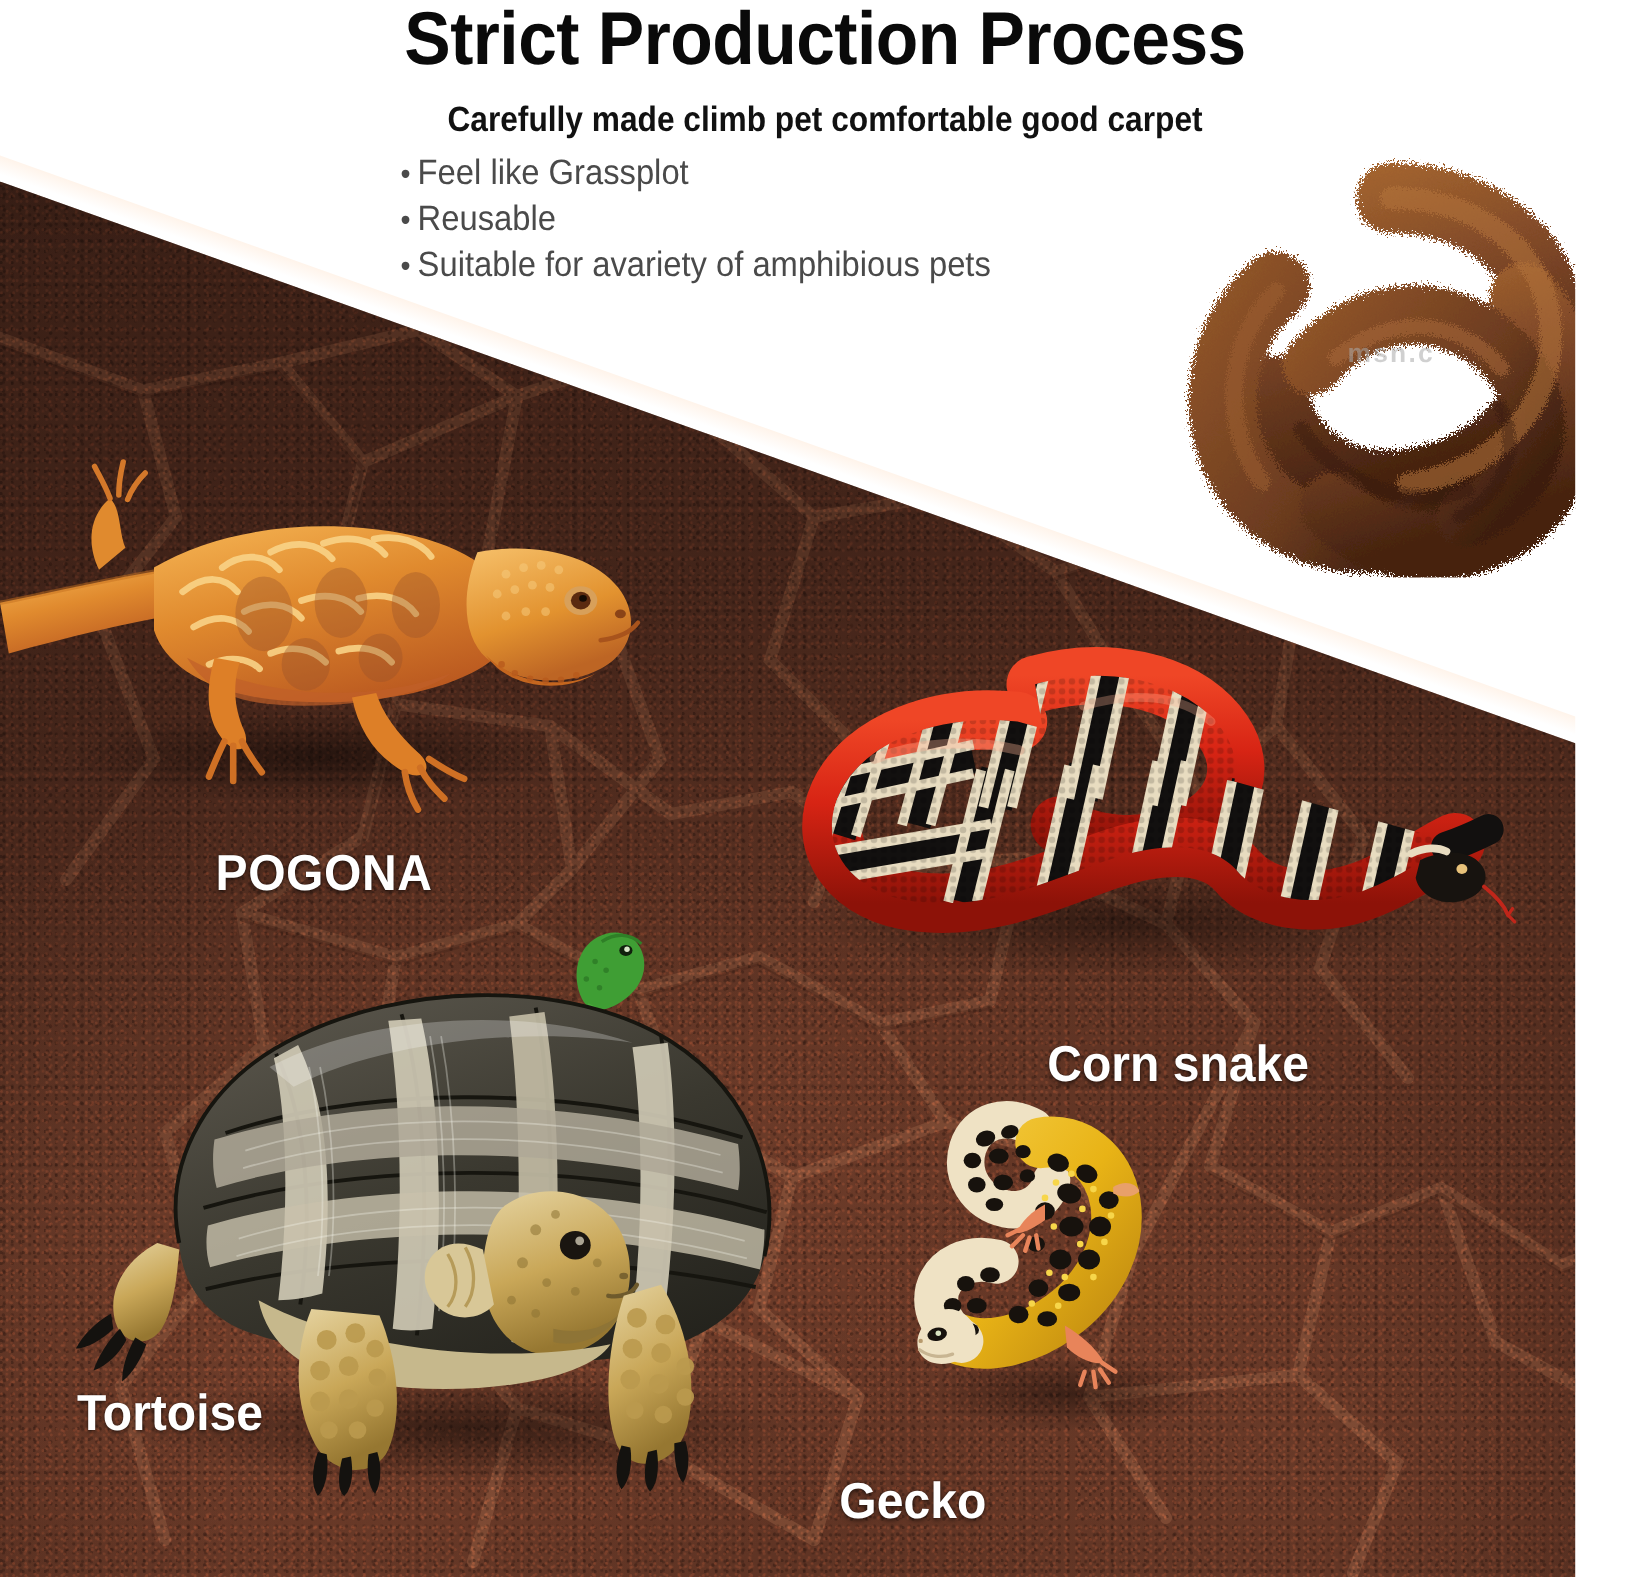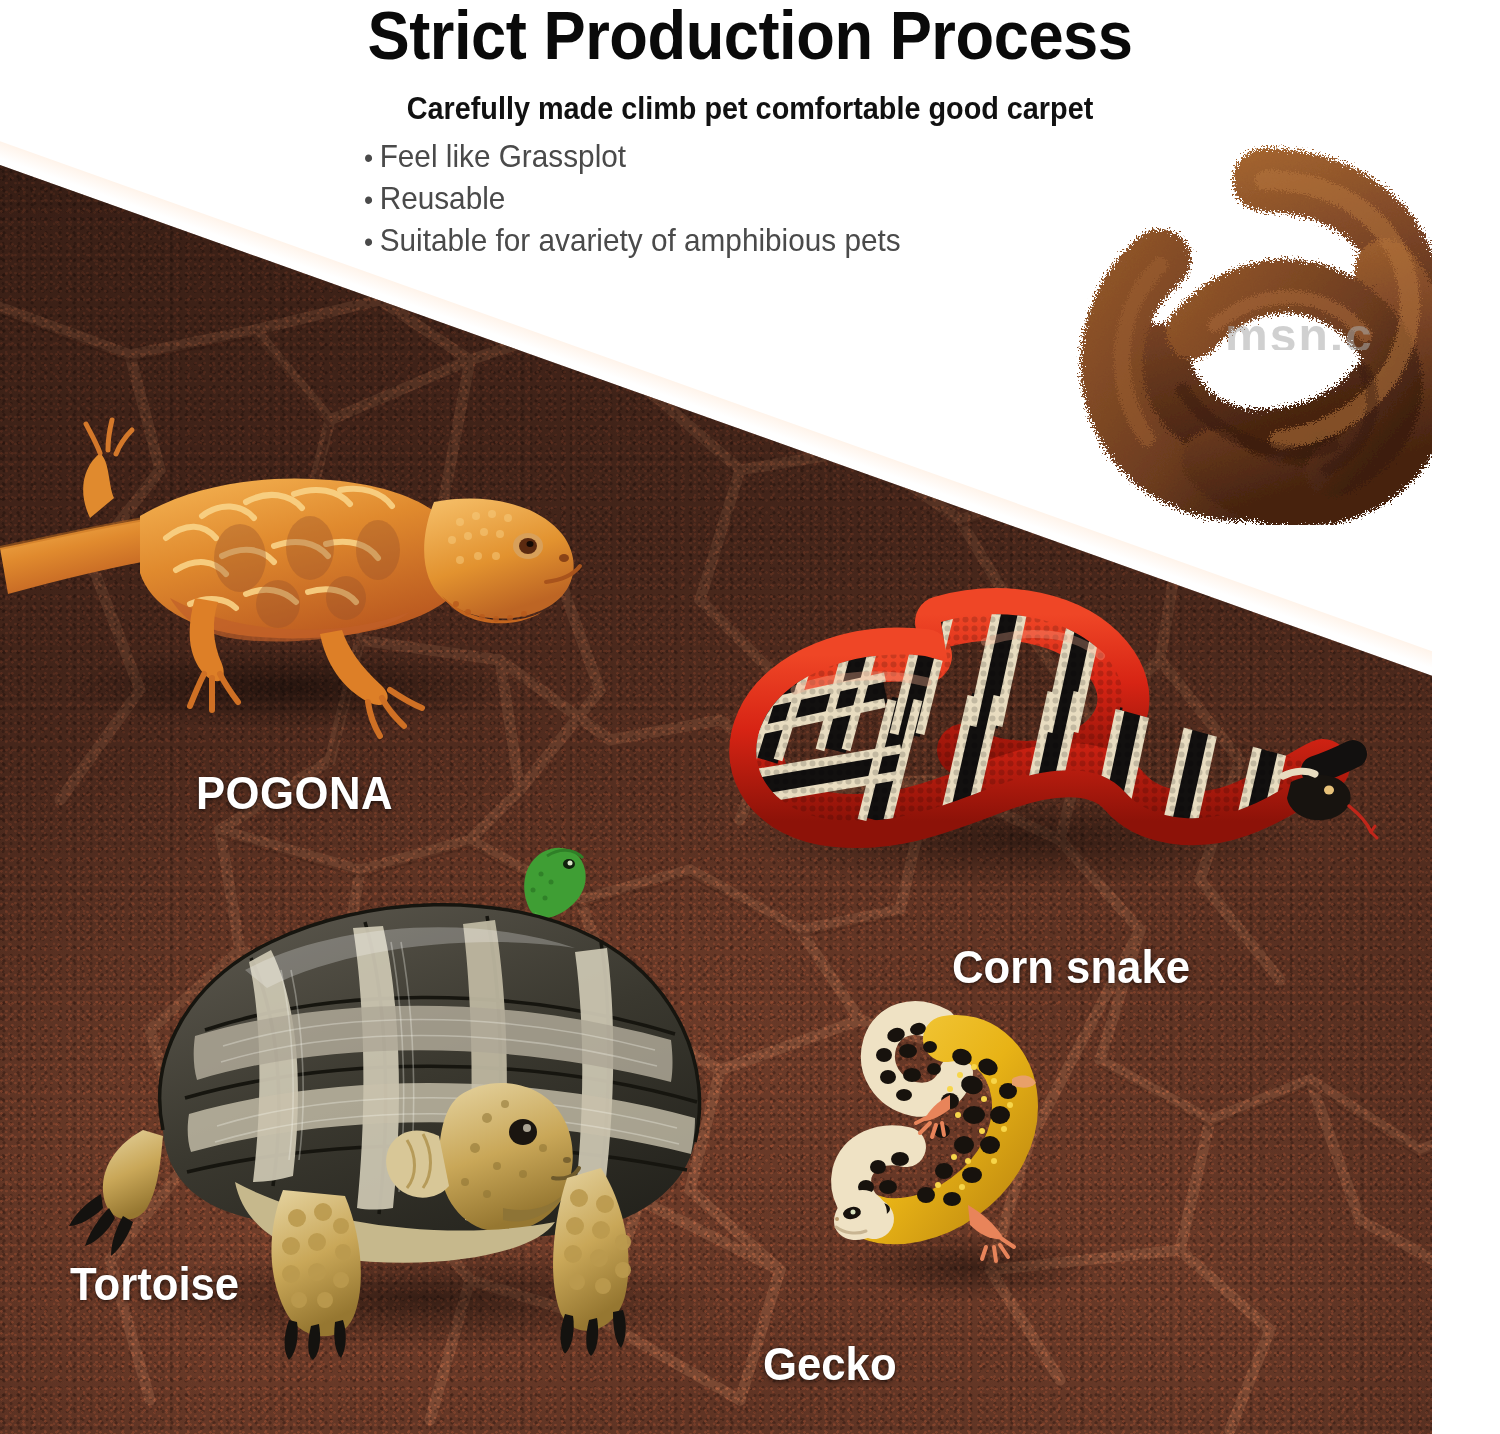--- a/index.html
+++ b/index.html
@@ -78,21 +78,21 @@
     font-size:32px;color:#4a4a4a;font-weight:normal;
     transform:scaleX(.93);transform-origin:0 0;white-space:nowrap;
   }
   .bullet .dot{font-size:28px;line-height:1;margin-right:7px;color:#4a4a4a;}
 
   
   .knot{position:absolute;left:1065px;top:140px;width:400px;height:385px;}
   .knot svg{display:block;}
   .knot-wm{
     position:absolute;left:160px;top:168px;width:170px;height:42px;
-    color:rgba(170,170,170,.55);font-size:48px;font-weight:bold;
+    color:rgba(170,170,170,.55);font-size:24px;font-weight:bold;
     letter-spacing:2px;pointer-events:none;overflow:hidden;white-space:nowrap;
   }
 
   
   .lbl{
     position:absolute;color:#fff;font-weight:bold;
     text-shadow:0 2px 5px rgba(0,0,0,.55), 0 0 2px rgba(0,0,0,.4);
     white-space:nowrap;transform-origin:0 50%;
   }
   .lbl-pogona{left:196px;top:766px;font-size:46px;letter-spacing:.5px;transform:scaleX(.95);}

